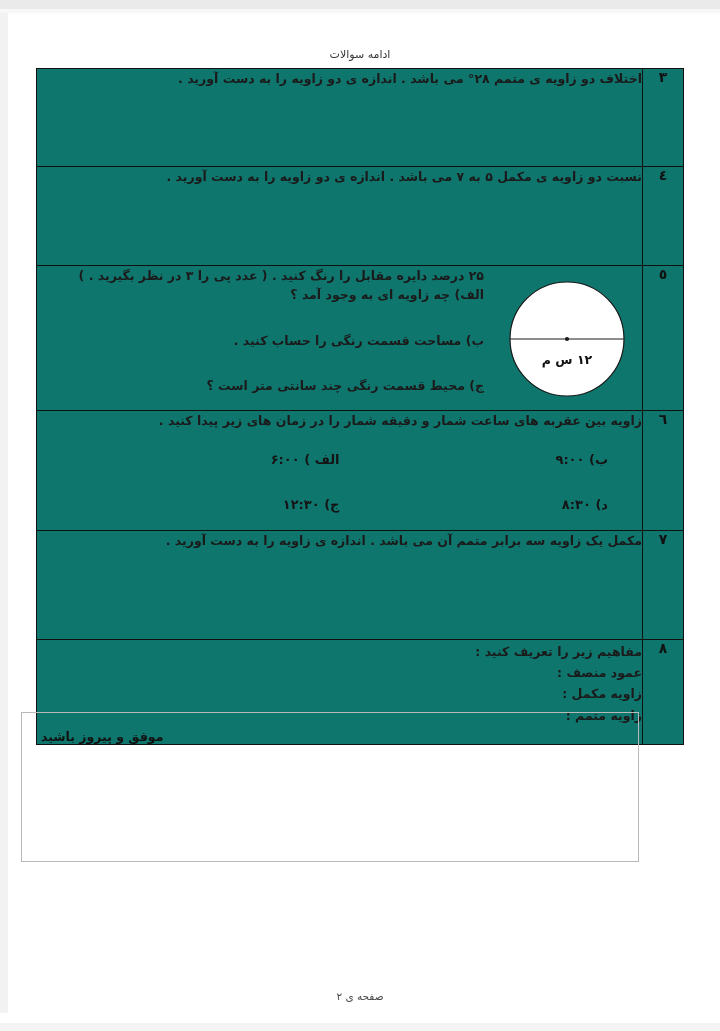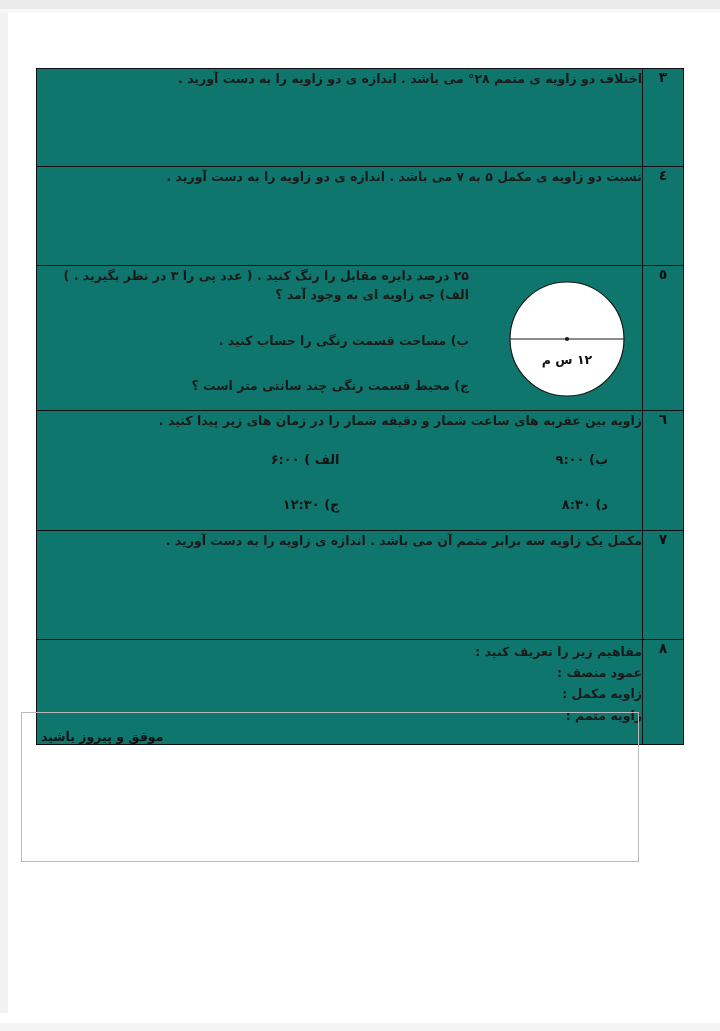--- a/index.html
+++ b/index.html
@@ -101,21 +101,21 @@
   }
   .q-line.sub-wide {
     margin-top: 26px;
   }
 
   
   .row5-wrap {
     display: flex;
     flex-direction: row-reverse;
     align-items: flex-start;
-    gap: 23px;
+    gap: 8px;
   }
   .row5-text {
     flex: 1 1 auto;
     min-width: 0;
   }
   .figure-box {
     flex: 0 0 auto;
     width: 150px;
     padding-top: 10px;
   }
@@ -182,20 +182,21 @@
 </head>
 <body>
 
 <div id="scan-page">
 
   <div class="edge-strip-top"></div>
   <div class="edge-strip-top2"></div>
   <div class="edge-strip-left"></div>
   <div class="edge-strip-bottom"></div>
 
+  <div id="doc-header">ادامه سوالات</div>
 
   <table id="question-table">
     <tbody>
 
       <tr>
         <td class="num-cell">۳</td>
         <td class="body-cell">
           <div class="q-line">اختلاف دو زاویه ی متمم ۲۸° می باشد . اندازه ی دو زاویه را به دست آورید .</div>
           <div class="spacer-3"></div>
         </td>
@@ -263,14 +264,15 @@
           <div class="q-line">زاویه متمم :</div>
           <div class="closing-note">موفق و پیروز باشید</div>
         </td>
       </tr>
 
     </tbody>
   </table>
 
   <div id="row7-outline"></div>
 
+  <div id="page-footer">صفحه ی ۲</div>
 
 </div>
 
 </body></html>

